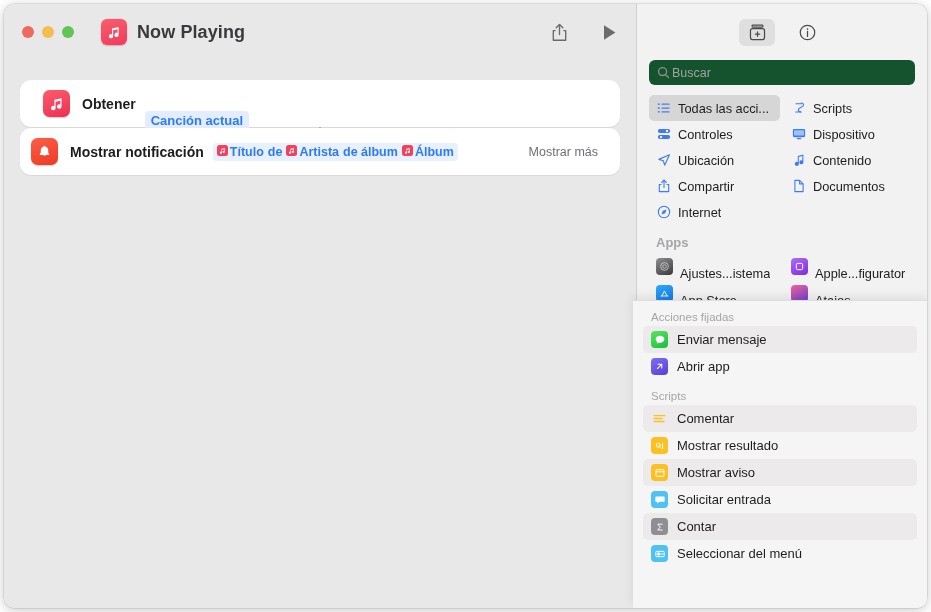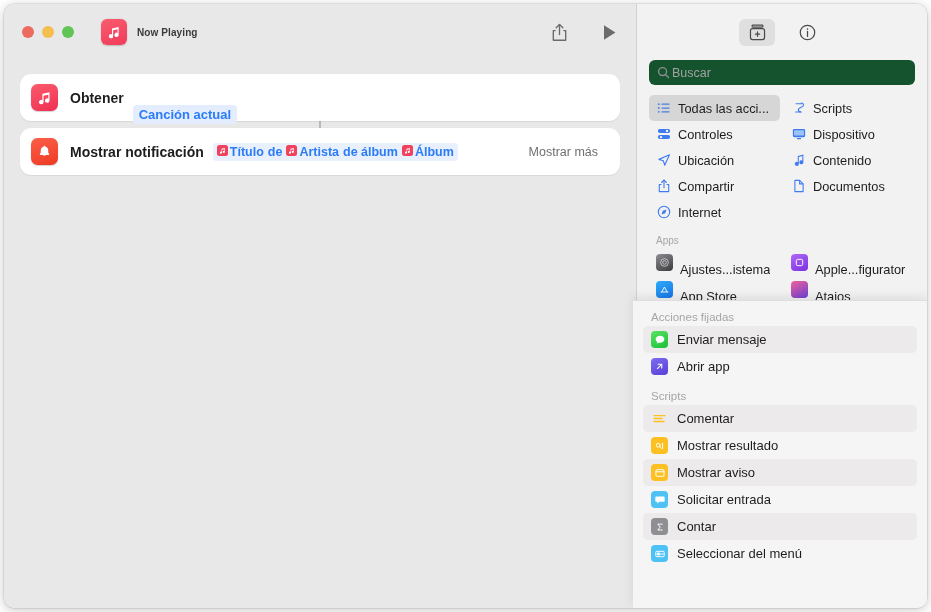--- a/index.html
+++ b/index.html
@@ -41,21 +41,21 @@
     border-radius: 6px;
     margin-left: 27px;
     background: linear-gradient(160deg, #fa5d6e 0%, #f13a5a 100%);
     display: flex; align-items: center; justify-content: center;
     box-shadow: 0 0.5px 1.5px rgba(0,0,0,0.2);
   }
   #app-icon svg { width: 14px; height: 14px; }
 
   #doc-title {
     margin-left: 10px;
-    font-size: 10px; font-weight: 700;
+    font-size: 18px; font-weight: 700;
     color: #3a3a3c; letter-spacing: 0.1px;
   }
 
   #titlebar-actions {
     position: absolute; right: 14px; top: 0;
     height: 56px; display: flex; align-items: center; gap: 24px;
   }
   .tb-btn {
     width: 26px; height: 26px;
     display: flex; align-items: center; justify-content: center;
@@ -71,21 +71,21 @@
   }
 
   .action-card {
     position: absolute;
     left: 16px; width: 600px;
     background: #ffffff;
     border-radius: 11px;
     display: flex; align-items: center;
     box-shadow: 0 0.5px 1px rgba(0,0,0,0.07);
   }
-  #card-get    { top: 14px; height: 47px; }
+  #card-get    { top: 20px; height: 47px; padding-left: 12px; }
   #card-notify { top: 68px; height: 47px; }
 
   .act-icon {
     width: 27px; height: 27px;
     border-radius: 6.5px;
     margin-left: 11px;
     flex: 0 0 auto;
     display: flex; align-items: center; justify-content: center;
     box-shadow: 0 0.5px 1px rgba(0,0,0,0.18);
   }
@@ -196,21 +196,21 @@
   }
   .cat-item.selected { background: #d7d6d6; }
   .cat-icon { width: 15px; height: 15px; flex: 0 0 auto;
               display: flex; align-items: center; justify-content: center; }
   .cat-label {
     font-size: 12.8px; color: #1d1d1f;
     white-space: nowrap; overflow: hidden; text-overflow: ellipsis;
   }
 
   .group-header {
-    font-size: 10px; color: #a6a5a7; font-weight: 400;
+    font-size: 13px; color: #a6a5a7; font-weight: 700;
     padding: 0 19px; margin-top: 10px; margin-bottom: 3px;
   }
 
   #apps-grid {
     padding: 0 12px;
     display: grid;
     grid-template-columns: 1fr 1fr;
     column-gap: 4px;
   }
   .app-item {

